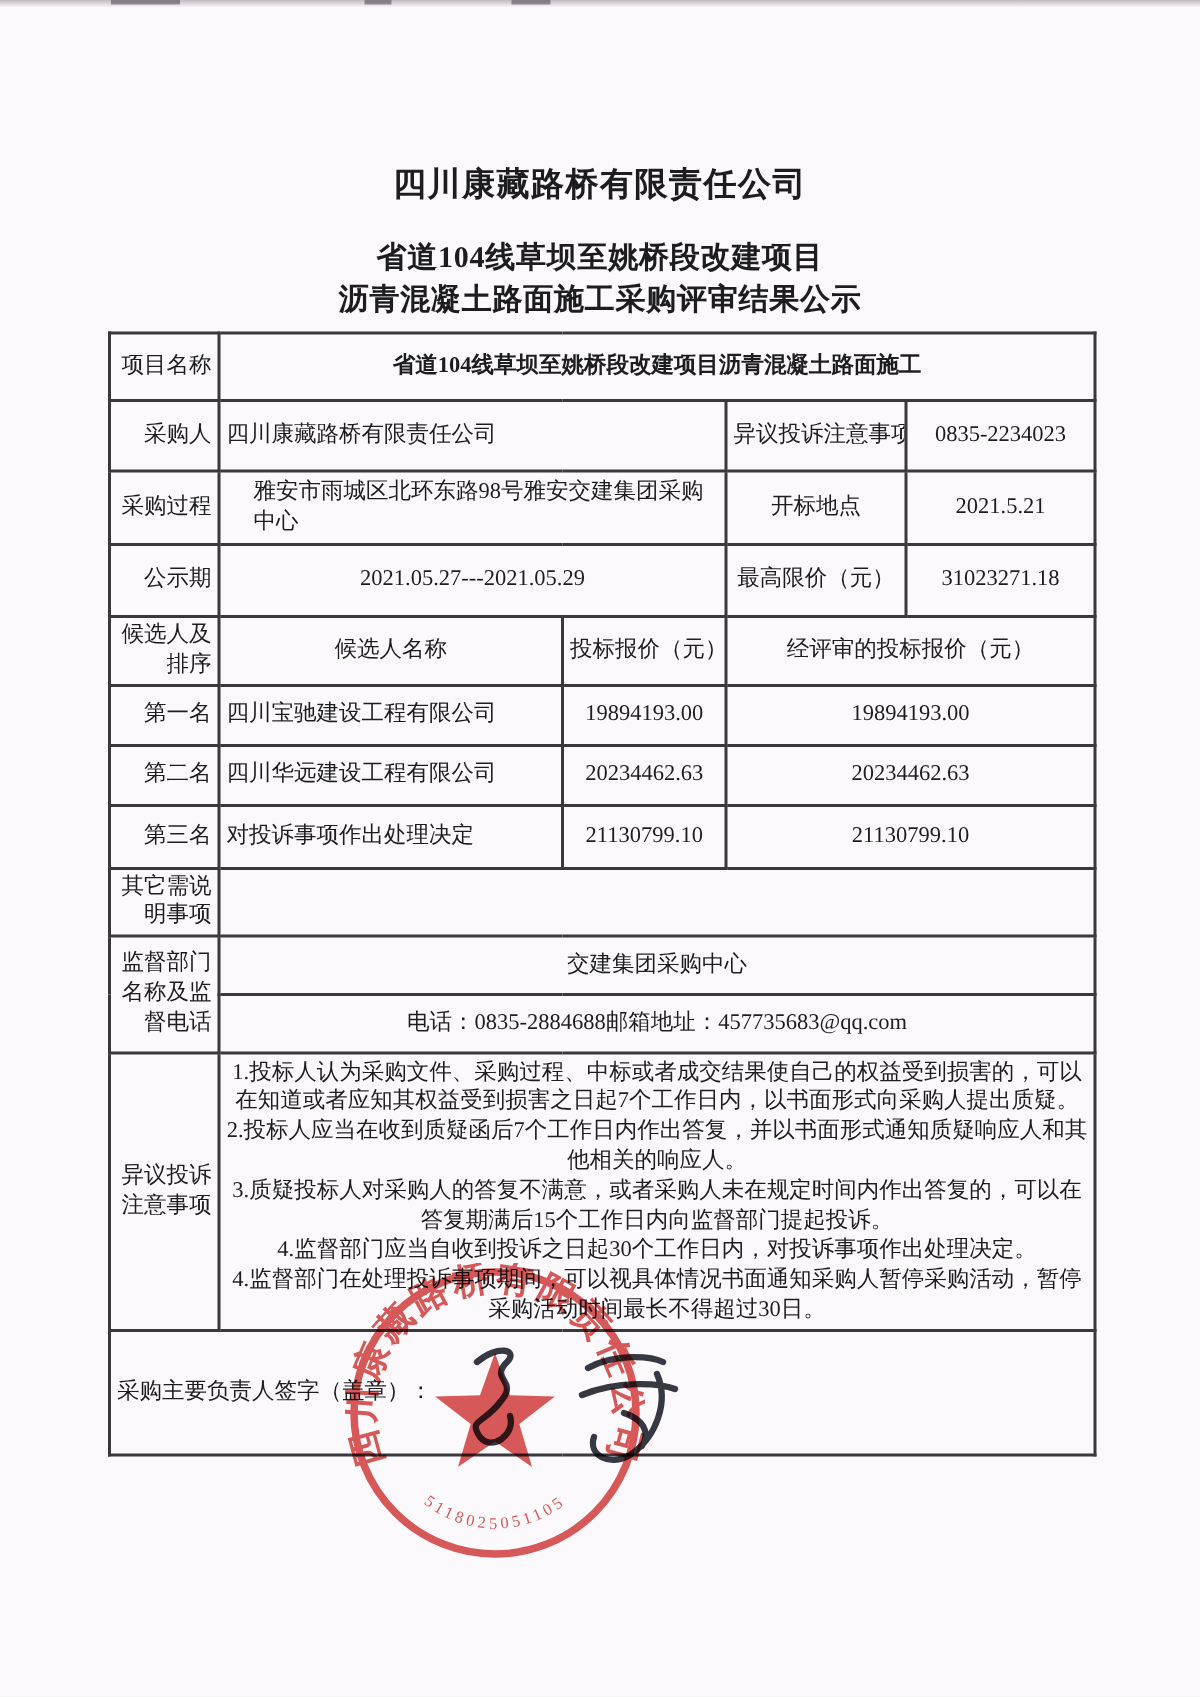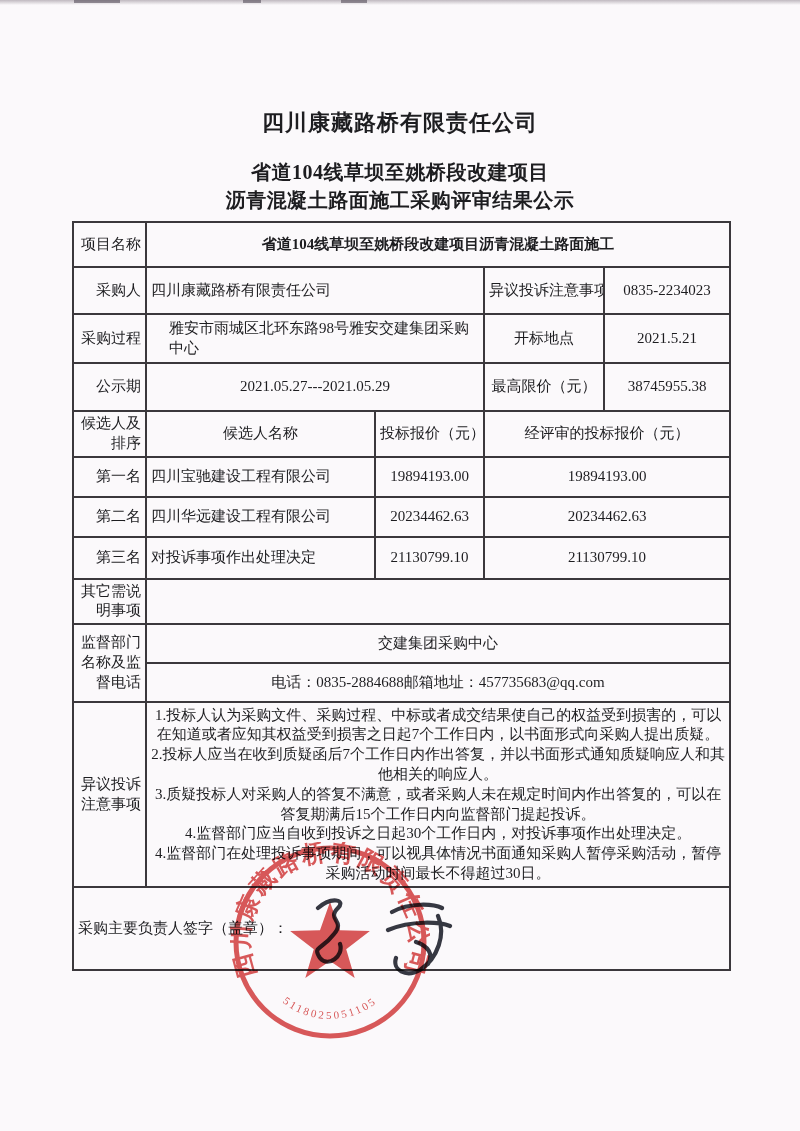--- a/index.html
+++ b/index.html
@@ -84,21 +84,21 @@
     <tr style="height:49px">
       <td class="lab">采购过程</td>
       <td class="lef" colspan="2" style="padding-left:22px">雅安市雨城区北环东路98号雅安交建集团采购中心</td>
       <td class="cen">开标地点</td>
       <td class="cen">2021.5.21</td>
     </tr>
     <tr style="height:48px">
       <td class="lab">公示期</td>
       <td class="cen" colspan="2">2021.05.27---2021.05.29</td>
       <td class="cen nowrap">最高限价（元）</td>
-      <td class="cen">38745955.38</td>
+      <td class="cen">31023271.18</td>
     </tr>
     <tr style="height:43px">
       <td class="lab">候选人及排序</td>
       <td class="cen">候选人名称</td>
       <td class="cen nowrap">投标报价（元）</td>
       <td class="cen" colspan="2">经评审的投标报价（元）</td>
     </tr>
     <tr style="height:40px">
       <td class="lab">第一名</td>
       <td class="lef">四川宝驰建设工程有限公司</td>

